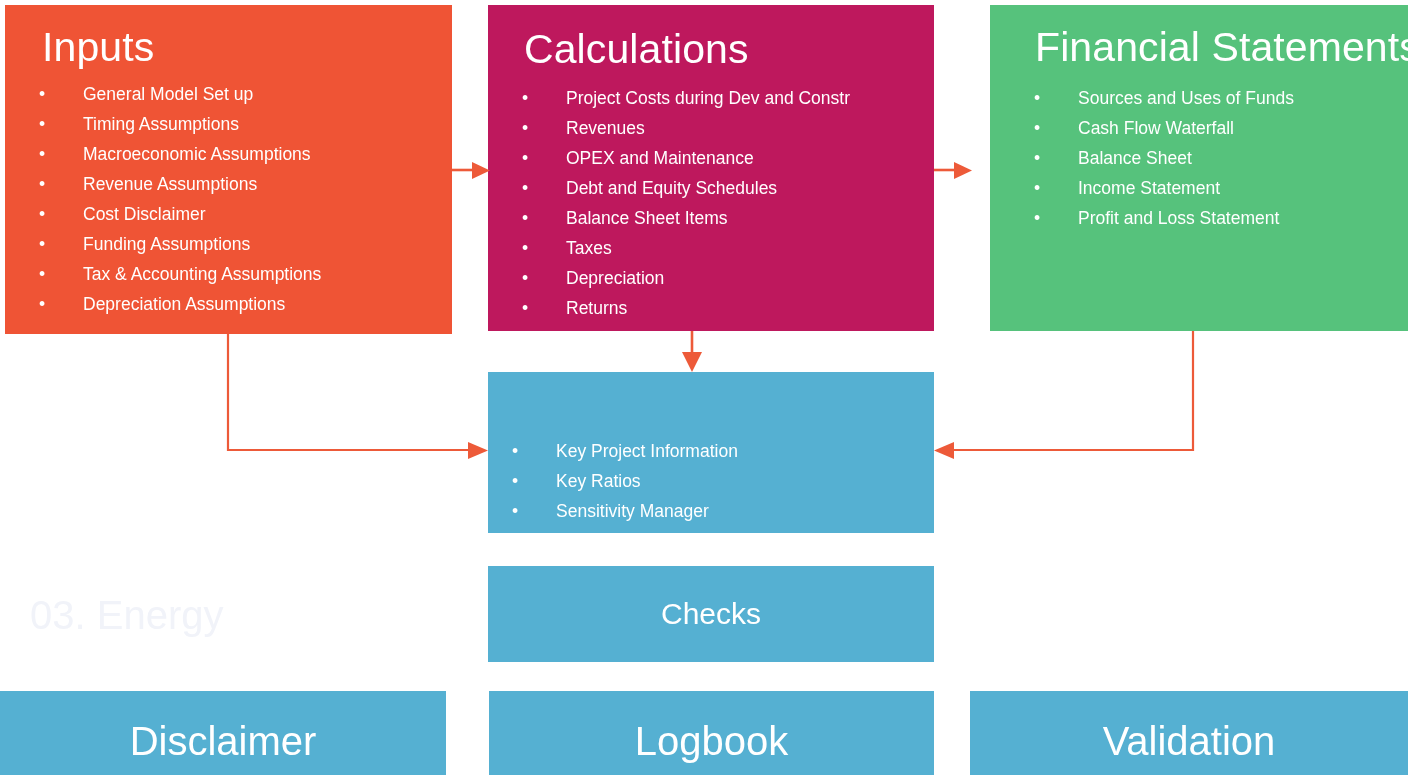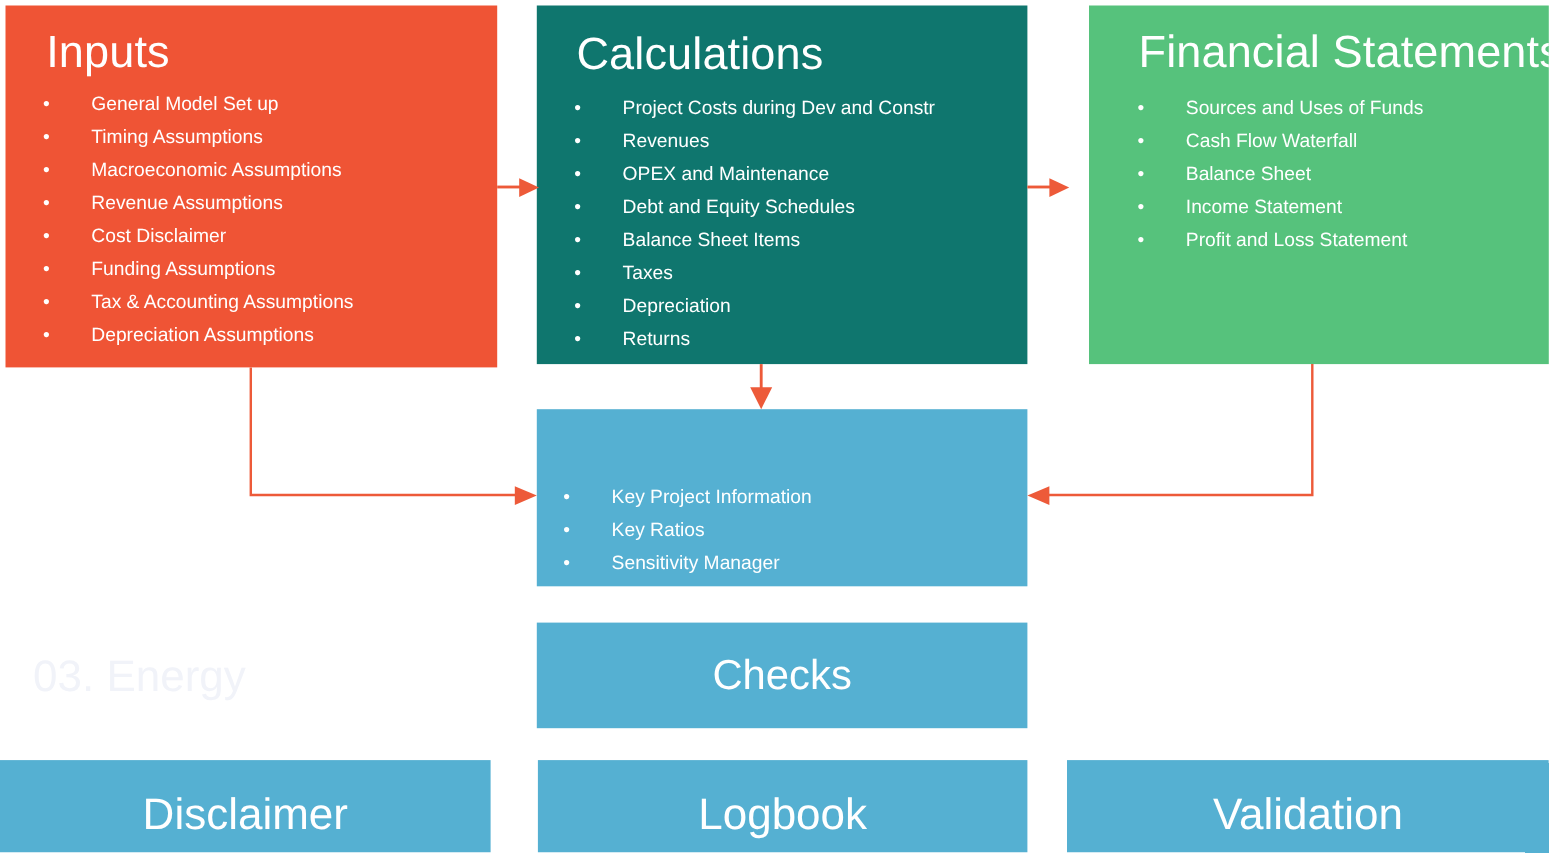--- a/index.html
+++ b/index.html
@@ -33,41 +33,41 @@
   .bullets li .bul{
     position:absolute;left:34px;top:0;
     font-size:17.5px;line-height:30px;
   }
 
   
   #inputs-box{left:5px;top:5px;width:447px;height:329px;background:#EF5435;padding-left:32px;}
   #inputs-box .box-title{position:absolute;left:37px;top:22px;font-size:41px;}
   #inputs-box .bullets{position:absolute;left:0;top:74px;}
 
-  #calculations-box{left:488px;top:5px;width:446px;height:326px;background:#0f766e;}
+  #calculations-box{left:488px;top:5px;width:446px;height:326px;background:#be185d;}
   #calculations-box .box-title{position:absolute;left:36px;top:24px;font-size:41px;}
   #calculations-box .bullets{position:absolute;left:0;top:78px;}
 
   #financial-box{left:970px;top:5px;width:438px;height:326px;background:#56C27C;margin-left:20px;}
   #financial-box .box-title{position:absolute;left:45px;top:22px;font-size:41px;}
   #financial-box .bullets{position:absolute;left:8px;top:78px;}
   #financial-box .bullets li{padding-left:80px;}
   #financial-box .bullets li .bul{left:36px;}
 
   
   #summary-box{left:488px;top:372px;width:446px;height:161px;background:#55B0D2;}
   #summary-box .box-title{position:absolute;left:24px;top:14px;font-size:39px;}
   #summary-box .bullets{position:absolute;left:-10px;top:64px;}
 
   
   .label-box{
     display:flex;align-items:center;justify-content:center;
     background:#55B0D2;color:#ffffff;
   }
-  .label-box span{font-size:38px;font-weight:400;line-height:1;}
+  .label-box span{font-size:30px;font-weight:400;line-height:1;}
   #checks-box{left:488px;top:566px;width:446px;height:96px;}
   #disclaimer-box{left:0px;top:691px;width:446px;height:84px;}
   #logbook-box{left:489px;top:691px;width:445px;height:84px;}
   #validation-box{left:970px;top:691px;width:438px;height:84px;}
   #disclaimer-box span,#logbook-box span,#validation-box span{font-size:40px;margin-top:16px;}
 
   
   #watermark{
     position:absolute;left:30px;top:595px;
     color:#f1f3f9;font-size:40px;line-height:1;

